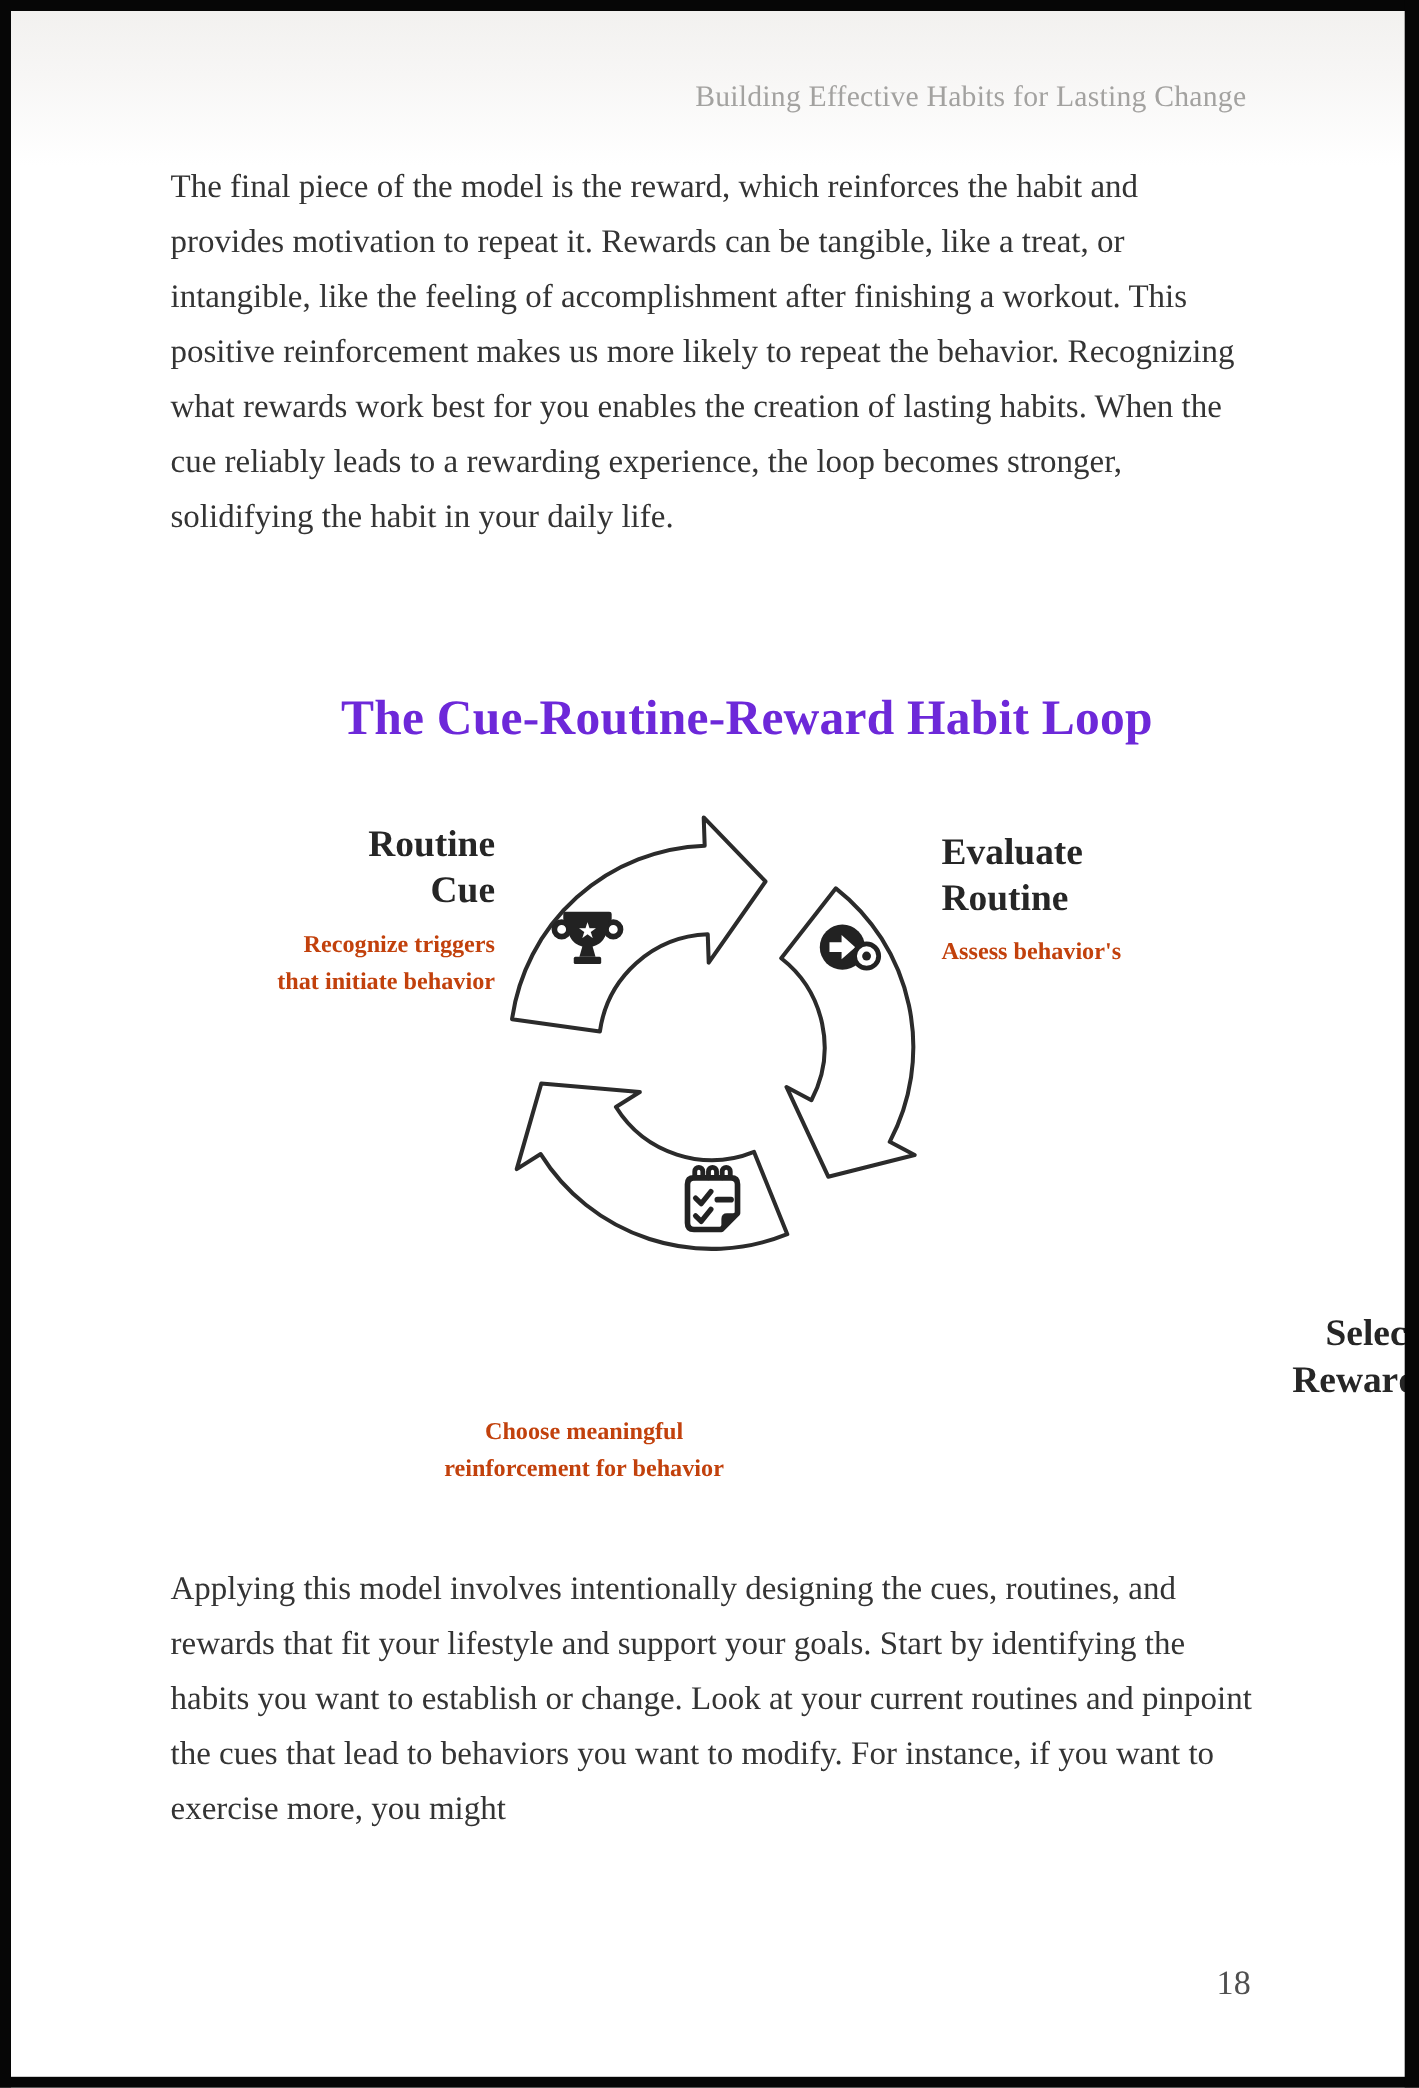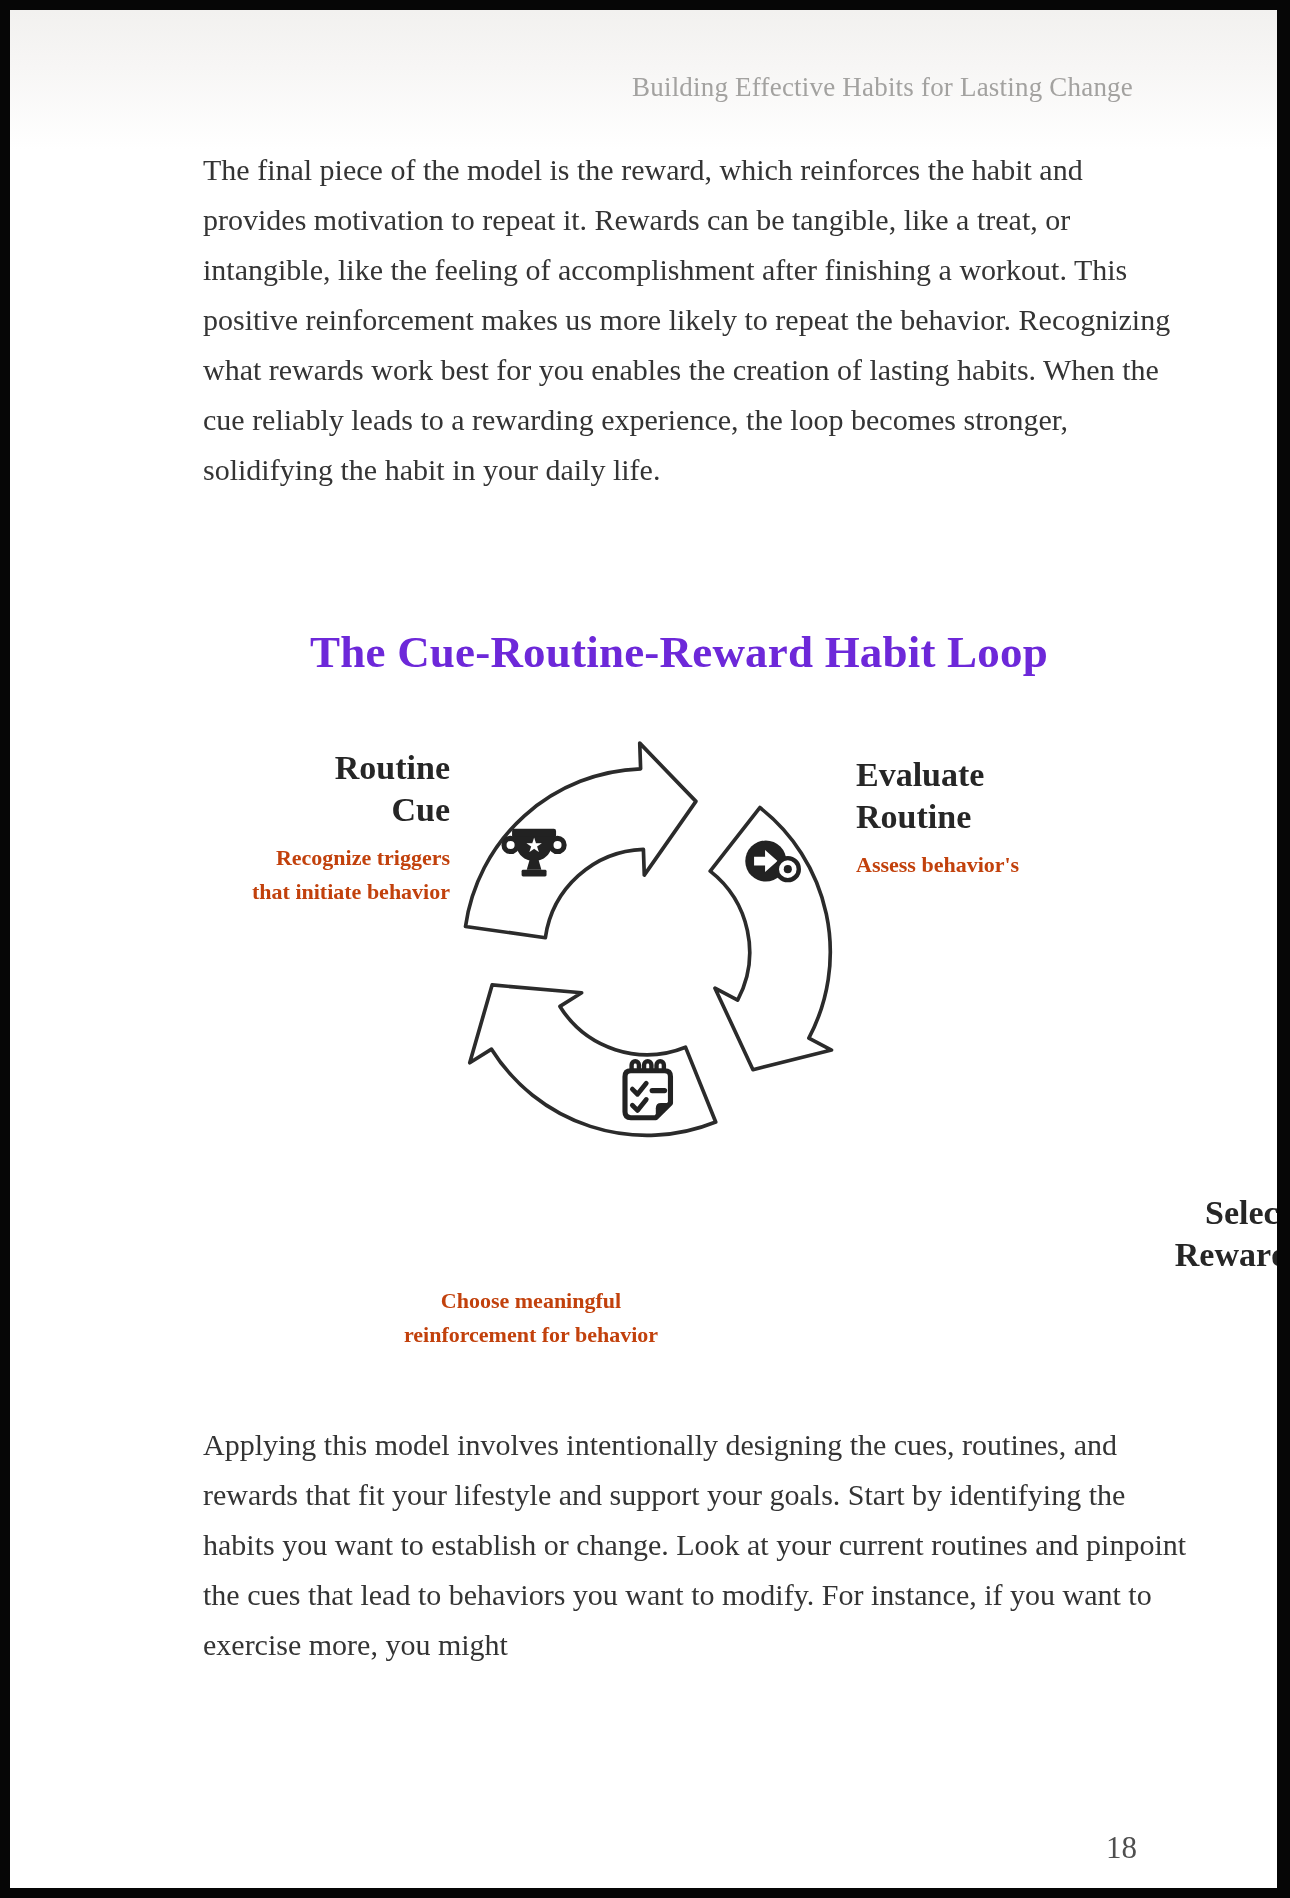--- a/index.html
+++ b/index.html
@@ -6,35 +6,35 @@
   .page{position:relative;width:1290px;height:1898px;background:#fff;overflow:hidden;
         font-family:"Liberation Serif","DejaVu Serif",serif;color:#333;}
   .top-shade{position:absolute;left:0;top:0;width:100%;height:150px;
         background:linear-gradient(180deg,#f1f0ee 0%,#f7f6f5 45%,#ffffff 100%);}
   .bar{position:absolute;background:#060606;}
   .bar.top{left:0;top:0;width:100%;height:10px;}
   .bar.bottom{left:0;bottom:0;width:100%;height:10px;}
   .bar.left{left:0;top:0;width:10px;height:100%;}
   .bar.right{right:0;top:0;width:13px;height:100%;}
   .running-header{position:absolute;top:72px;right:157px;font-size:27px;color:#a3a2a0;letter-spacing:.2px;margin-left:39px;}
-  .para{position:absolute;left:155px;width:985px;font-size:30px;line-height:50px;color:#343434;text-align:left;margin-left:48px;}
+  .para{position:absolute;left:155px;width:985px;font-size:30px;line-height:50px;color:#343434;text-align:left;}
   .para.p1{top:145px;}
   .para.p2{top:1420px;}
   .diagram-title{position:absolute;left:0;top:626px;width:100%;text-align:center;
         font-size:45px;font-weight:bold;color:#6d28d9;letter-spacing:.2px;margin-left:34px;}
   .loop-svg{position:absolute;left:427px;top:732px;width:440px;height:440px;}
   .step-title{font-weight:bold;font-size:34px;line-height:42px;color:#262626;}
   .step-desc{font-size:22px;line-height:34px;color:#c2410c;font-weight:bold;}
   .step-left-title{position:absolute;left:150px;top:747px;width:300px;text-align:right;}
   .step-left-desc{position:absolute;left:140px;top:841px;width:310px;text-align:right;}
   .step-right-title{position:absolute;left:856px;top:754px;width:320px;text-align:left;}
   .step-right-desc{position:absolute;left:856px;top:848px;width:330px;text-align:left;}
   .step-bottom-title{position:absolute;left:0;top:1192px;width:1290px;text-align:right;}
   .step-bottom-desc{position:absolute;left:0;top:1284px;width:1062px;text-align:center;}
-  .page-number{position:absolute;right:153px;top:1785px;font-size:31px;color:#4f4f4f;margin-top:45px;}
+  .page-number{position:absolute;right:153px;top:1785px;font-size:31px;color:#4f4f4f;}
 </style>
 </head>
 <body>
 
 <div class="page">
   <div class="top-shade"></div>
 
   <div class="running-header">Building Effective Habits for Lasting Change</div>
 
   <div class="para p1">The final piece of the model is the reward, which reinforces the habit and provides motivation to repeat it. Rewards can be tangible, like a treat, or intangible, like the feeling of accomplishment after finishing a workout. This positive reinforcement makes us more likely to repeat the behavior. Recognizing what rewards work best for you enables the creation of lasting habits. When the cue reliably leads to a rewarding experience, the loop becomes stronger, solidifying the habit in your daily life.</div>

